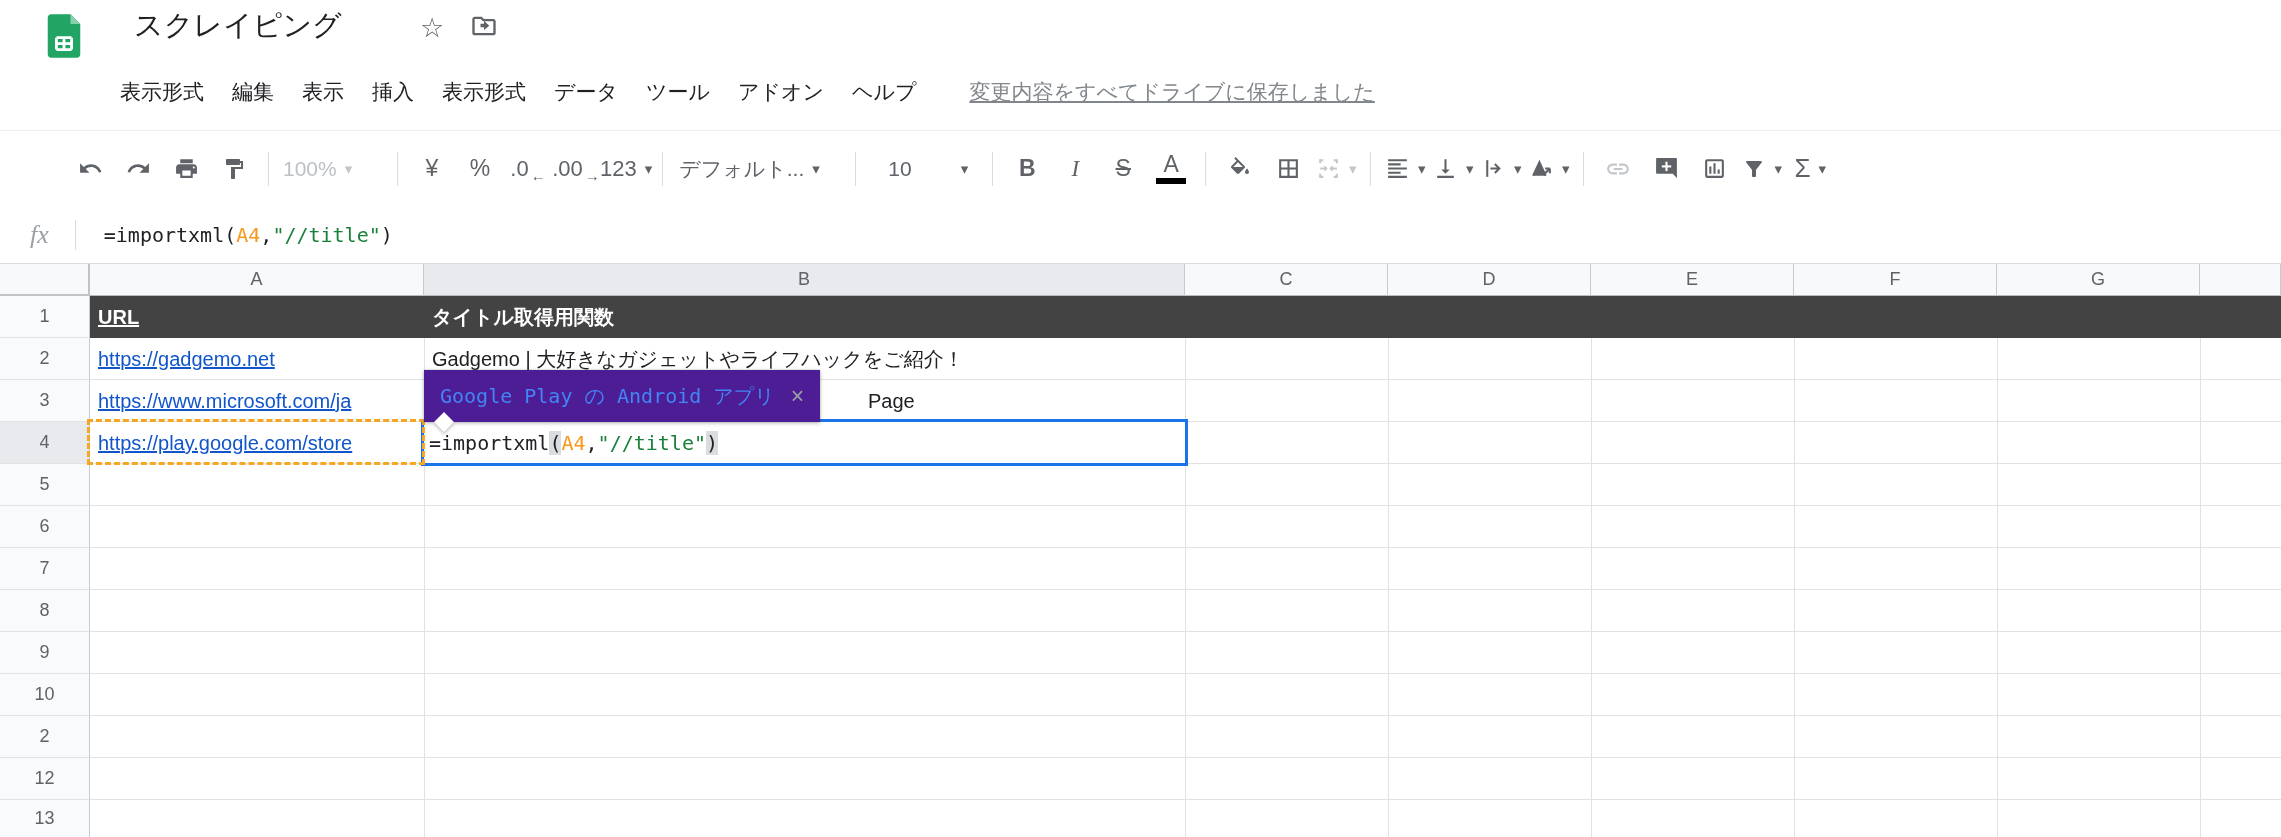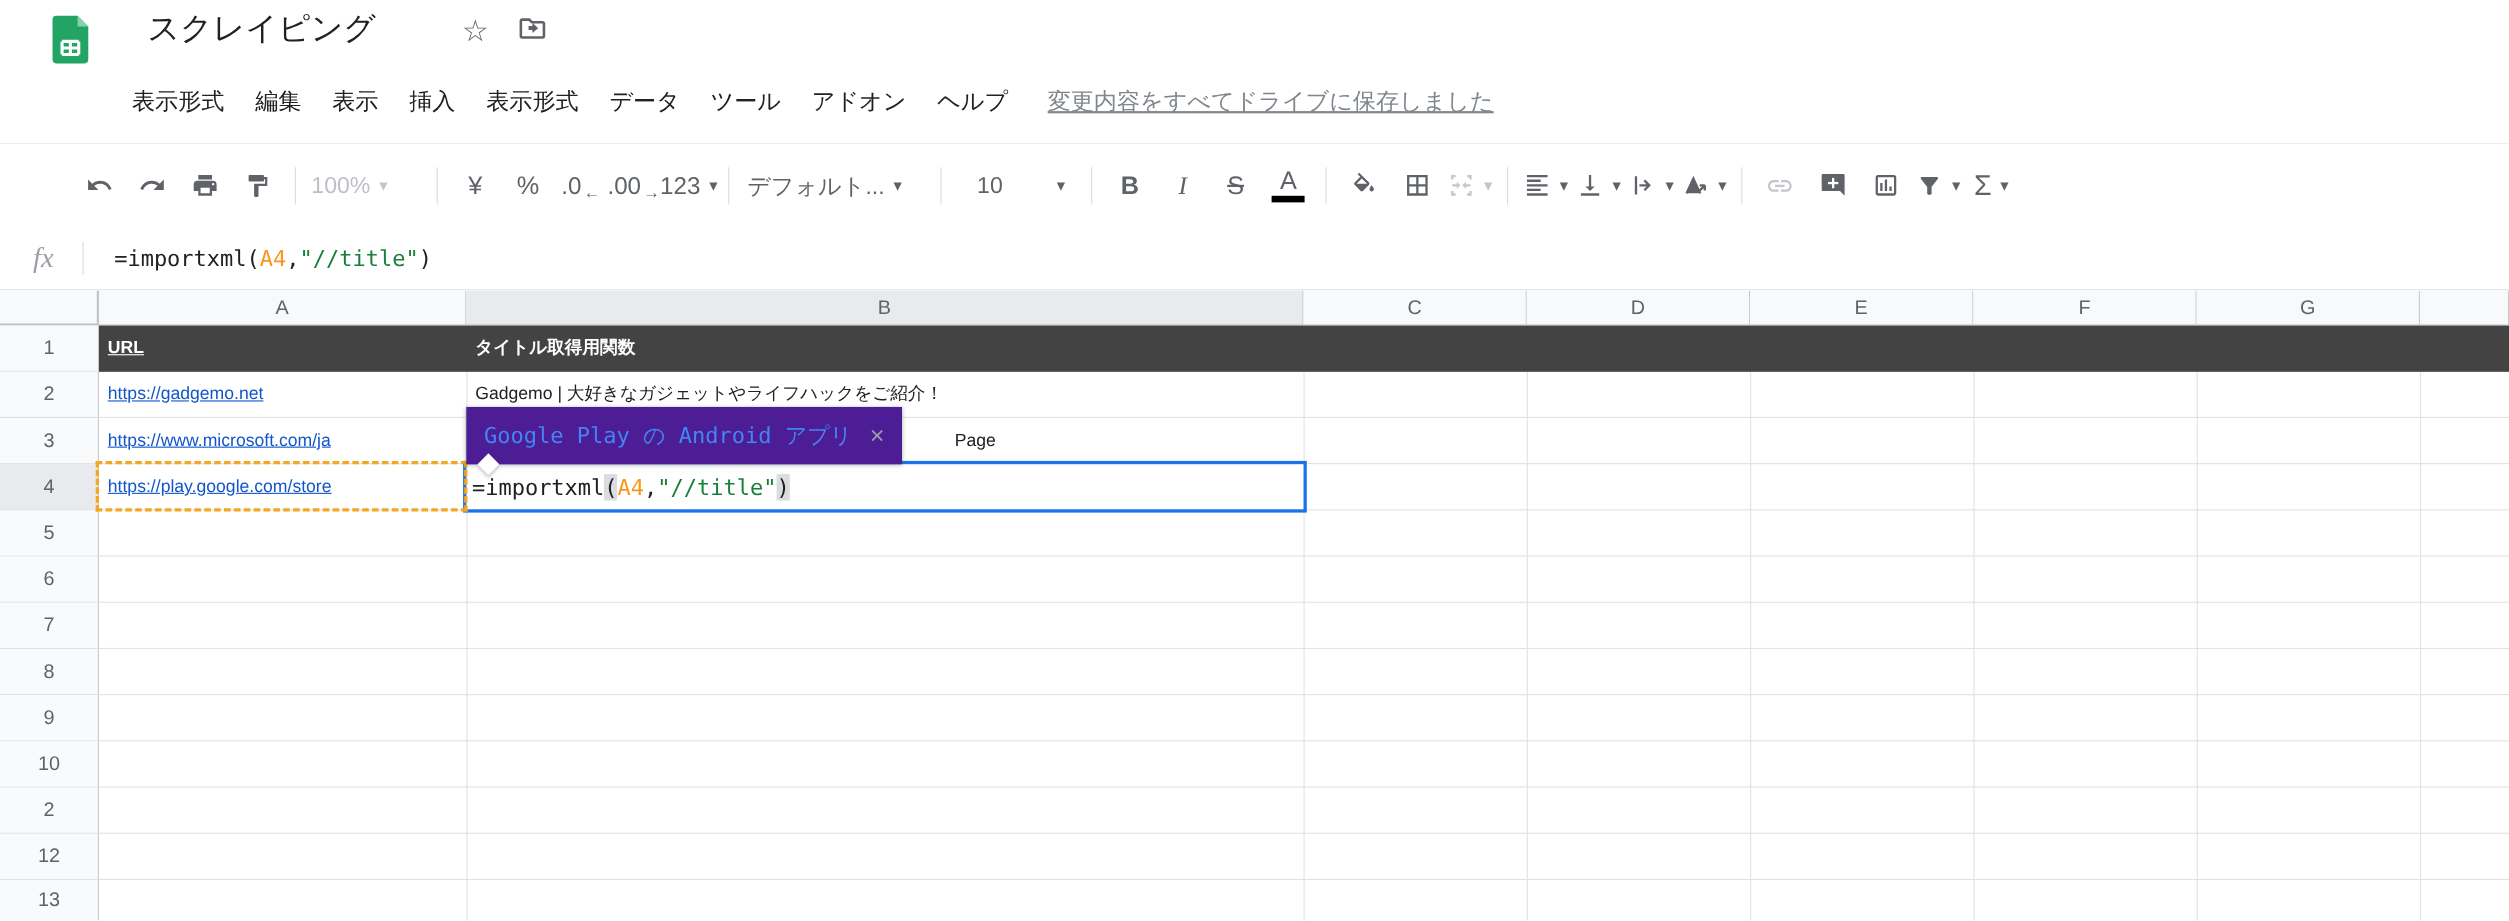--- a/index.html
+++ b/index.html
@@ -8,21 +8,21 @@
   .stage{position:relative;width:2281px;height:742px;background:#fff}
 
   
   .logo{position:absolute;left:38px;top:10px;width:52px;height:52px}
   .doc-title{position:absolute;left:134px;top:6px;font-size:29px;color:#202124;white-space:nowrap}
   .title-icons{position:absolute;left:420px;top:12px;display:flex;align-items:center;gap:26px}
   .star{font-size:27px;color:#5f6368;line-height:1}
   .menubar{position:absolute;left:120px;top:78px;display:flex;align-items:center;font-size:21px;color:#202124}
   .menu-item{padding:0 14px;cursor:default}
   .menu-item:first-child{padding-left:0}
-  .save-status{margin-left:22px;font-size:21px;color:#80868b;text-decoration:underline;white-space:nowrap}
+  .save-status{margin-left:39px;font-size:21px;color:#80868b;text-decoration:underline;white-space:nowrap}
 
   
   .tbar{position:absolute;top:130px;left:0;width:2281px;height:76px;display:flex;align-items:center;
     border-top:1px solid #eceef0;padding-left:66px}
   .tbtn{min-width:48px;height:48px;display:flex;align-items:center;justify-content:center;color:#5f6368;position:relative}
   .tbtn svg{fill:#5f6368}
   .tbtn.dis,.tbtn.dis svg{color:#bdc1c6;fill:#c3c7cb}
   .tdiv{width:1px;height:34px;background:#d9dce0;margin:0 10px;flex:none}
   .caret{font-size:15px;color:#5f6368;margin-left:8px}
   .caret.dim{color:#c3c7cb}
@@ -56,21 +56,21 @@
     border-right:2px solid #c0c3c7;border-bottom:2px solid #c0c3c7}
   .colhdr{position:absolute;top:0;height:32px;background:#f8f9fa;border-right:1px solid #c7cace;
     border-bottom:1px solid #b7bbbf;color:#5f6368;font-size:18px;display:flex;align-items:center;justify-content:center}
   .colhdr.hl{background:#e8eaed}
   .rowhdr{position:absolute;left:0;width:90px;height:42px;background:#f9fafb;border-right:1px solid #c7cace;
     border-bottom:1px solid #e2e2e2;color:#5f6368;font-size:18px;display:flex;align-items:center;justify-content:center}
   .rowhdr.hl{background:#e8eaed}
   .vline{position:absolute;top:32px;bottom:0;width:1px;background:#e2e2e2}
   .hline{position:absolute;left:90px;right:0;height:1px;background:#e2e2e2}
   .row1band{position:absolute;left:90px;right:0;top:32px;height:42px;background:#434343}
-  .cell{position:absolute;height:42px;line-height:42px;font-size:16px;white-space:nowrap;
+  .cell{position:absolute;height:42px;line-height:42px;font-size:20px;white-space:nowrap;
     overflow:hidden;padding:0 8px;color:#202124}
   .hdrcell{color:#fff;font-weight:bold}
   .link{color:#1155cc;text-decoration:underline}
   .orange-range{position:absolute;left:87px;top:155px;width:338px;height:46px;
     border:3px dashed #f5a623;z-index:3;background:transparent}
   .editcell{position:absolute;left:421px;top:155px;width:767px;height:47px;background:#fff;
     border:3px solid #1a73e8;display:flex;align-items:center;padding-left:5px;z-index:2;
     font-family:"DejaVu Sans Mono",monospace;font-size:20px;white-space:pre}
   .tip{position:absolute;left:424px;top:106px;height:52px;background:#4c1d95;display:inline-flex;
     align-items:center;padding:0 16px;z-index:5;font-family:"DejaVu Sans Mono",monospace;

